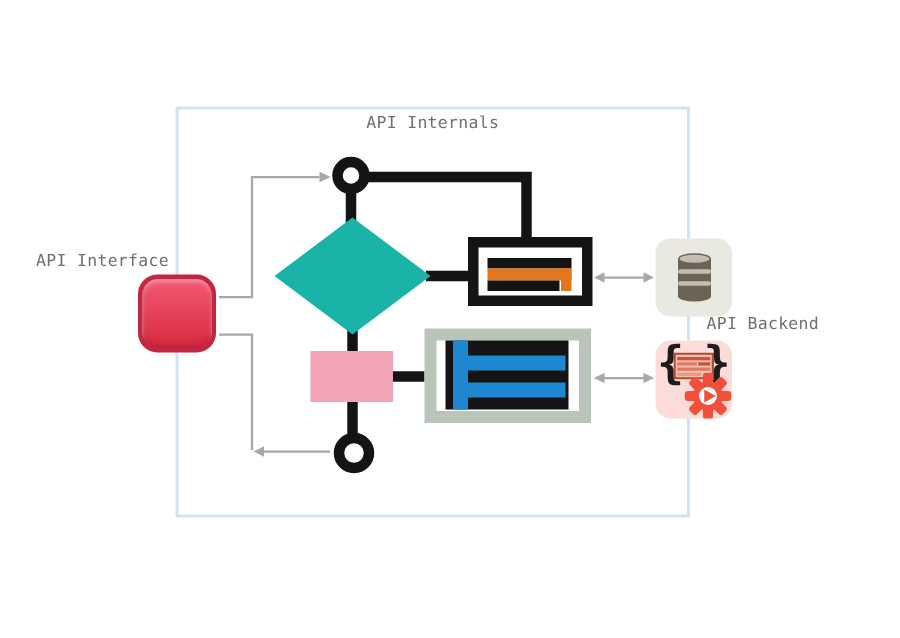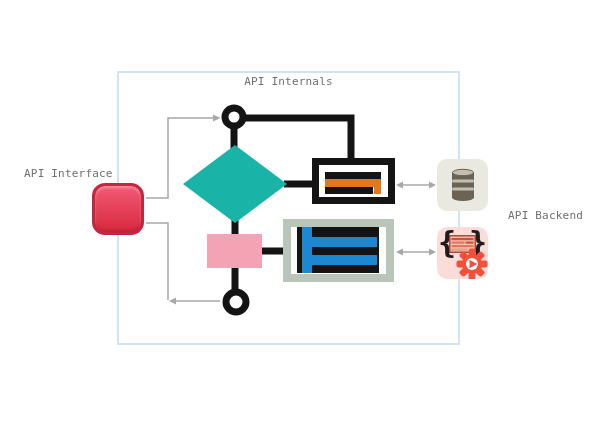--- a/index.html
+++ b/index.html
@@ -6,21 +6,21 @@
   #canvas{
     position:relative;width:600px;height:425px;background:var(--c-canvas_bg,#fff);
     overflow:hidden;font-family:"DejaVu Sans Mono","Liberation Mono",monospace;
   }
   .label{
     position:absolute;z-index:4;font-size:11px;letter-spacing:0.2px;
     color:var(--c-label_text,#6f6f6f);white-space:nowrap;
   }
   .internals-label{left:117px;top:75px;width:343px;text-align:center;}
   .interface-label{left:24px;top:167px;}
-  .backend-label{left:508px;top:209px;}
+  .backend-label{left:471px;top:209px;}
 
   .internals-box{
     position:absolute;z-index:1;left:117px;top:71px;width:343px;height:274px;
     box-sizing:border-box;border:2px solid var(--c-internals_border,#cfe3f5);
     border-radius:1px;background:transparent;
   }
   .overlay{position:absolute;left:0;top:0;z-index:2;}
   .conn{fill:none;stroke:var(--c-connector_gray,#a8a8a8);stroke-width:1.5;}
   .conn-head{fill:var(--c-connector_gray,#a8a8a8);}
   .flow{fill:none;stroke:var(--c-flow_line,#141414);stroke-width:7;}

